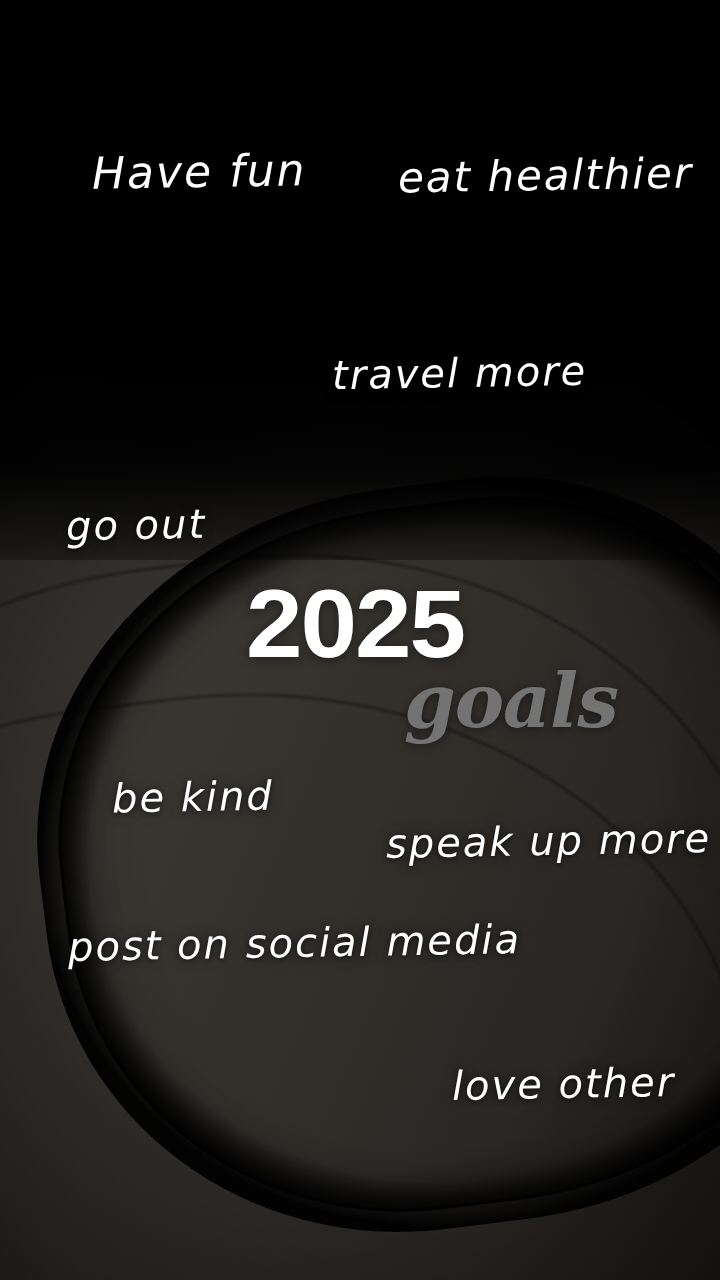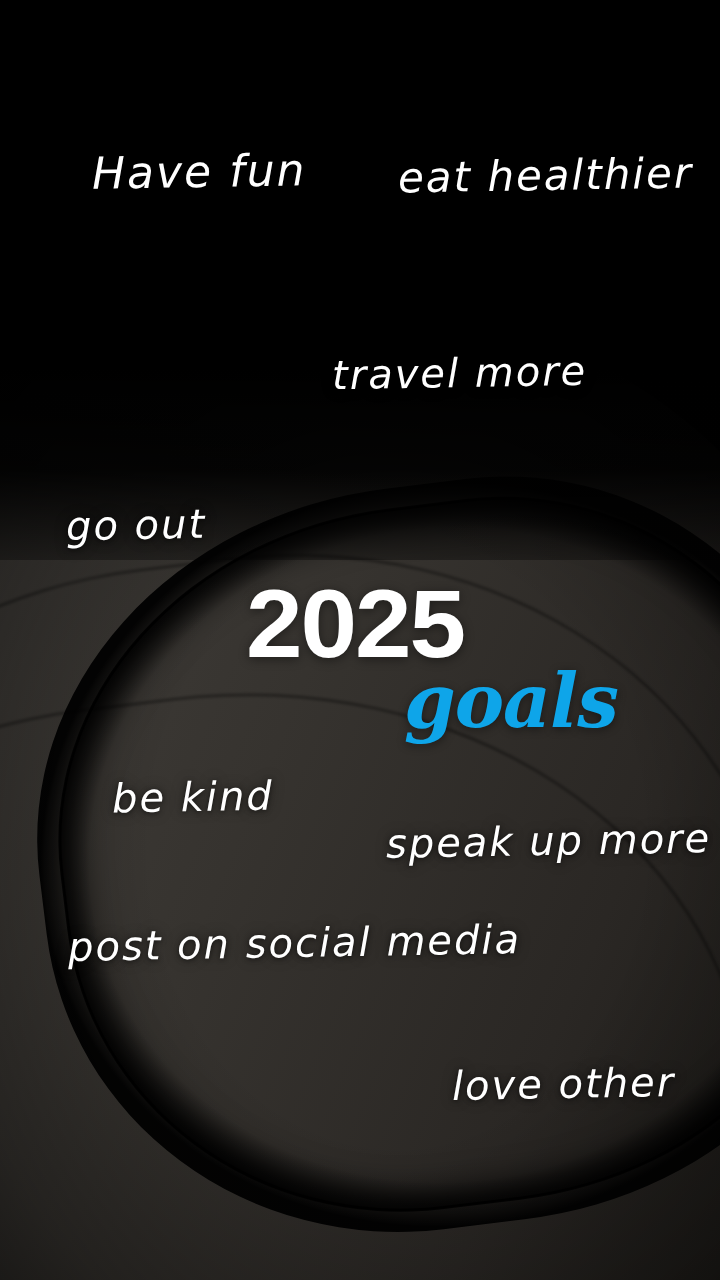--- a/index.html
+++ b/index.html
@@ -264,21 +264,21 @@
     text-shadow: 0 2px 10px rgba(0,0,0,0.45);
   }
   .goals {
     position: absolute;
     left: 404px;
     top: 88px;
     font-family: "DejaVu Serif", serif;
     font-style: italic;
     font-weight: 700;
     font-size: 74px;
-    color: #0ea5e9;
+    color: #737373;
     line-height: 1;
     letter-spacing: -1px;
     text-shadow: 0 2px 10px rgba(0,0,0,0.45);
   }
 </style>
 </head>
 <body>
 
 <div id="stage">
 

